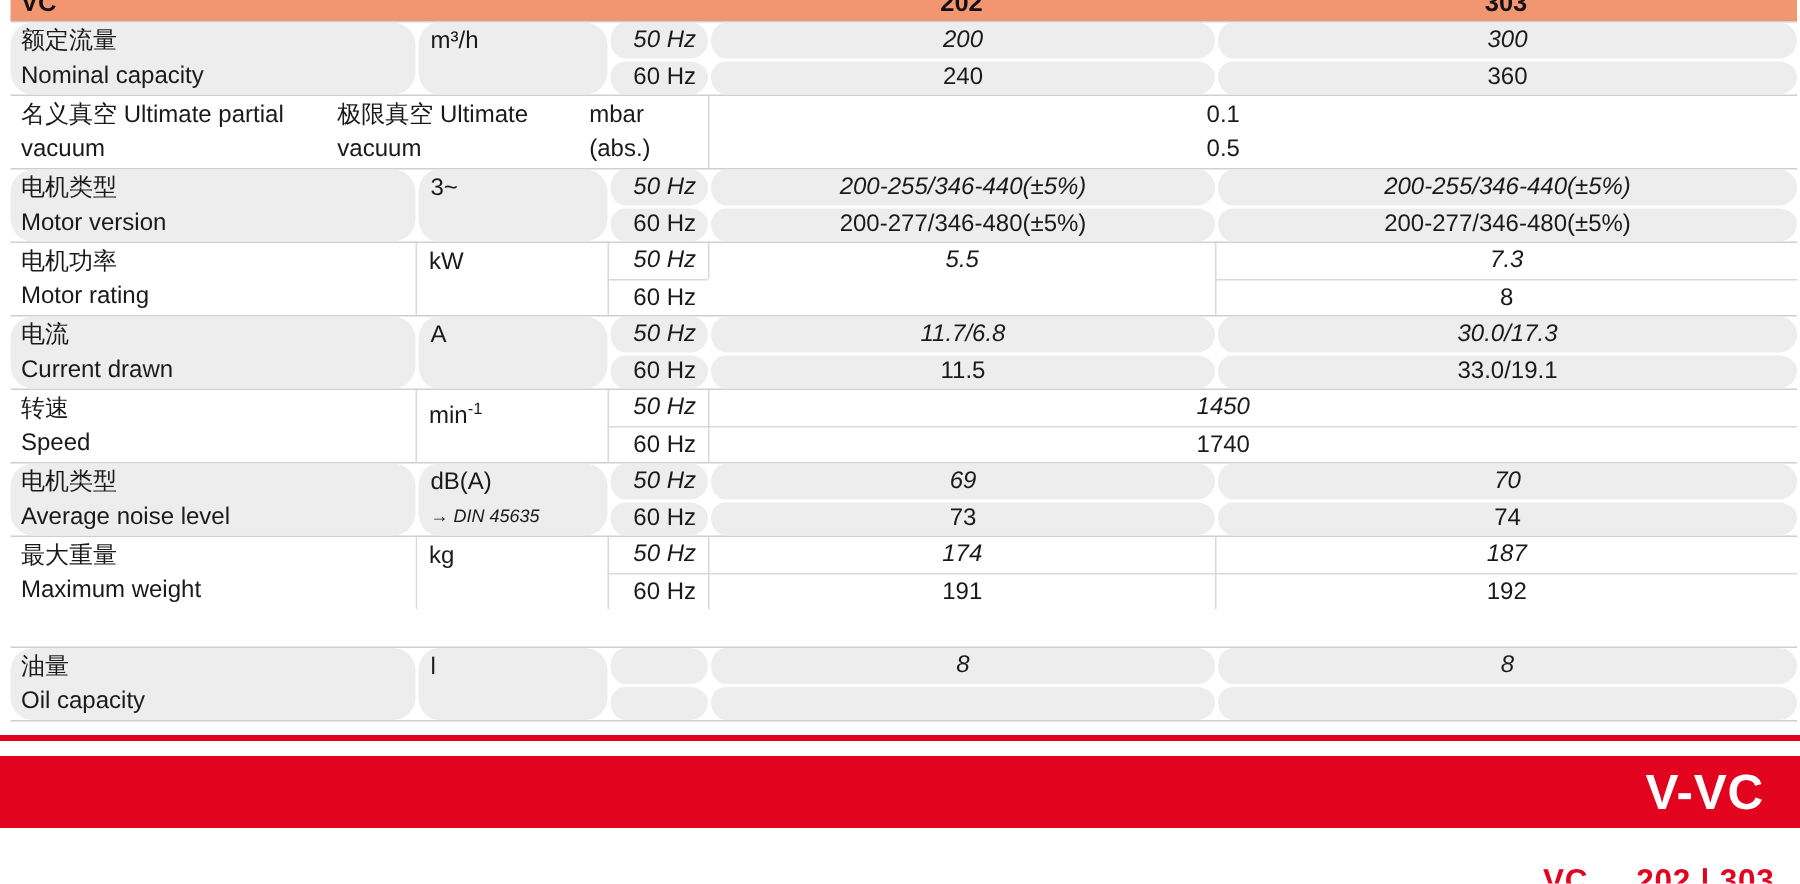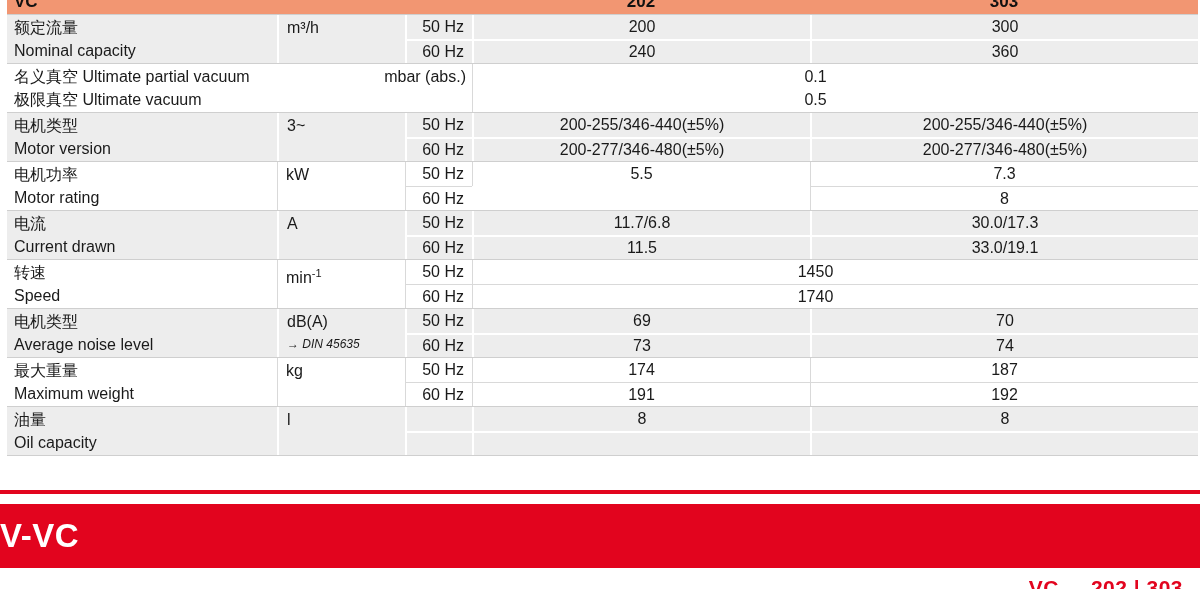--- a/index.html
+++ b/index.html
@@ -23,50 +23,50 @@
   }
   .th{overflow:visible;}
   .th span{display:block;font-weight:bold;font-size:17px;line-height:20px;margin-top:-8px;color:#111;}
   .th-label span{padding-left:7px;}
   .th-c span{text-align:center;}
   
   .grp{
     display:grid;grid-template-columns:270px 128px 67px 338px 388px;
     grid-auto-rows:24px;border-top:1px solid var(--grpline);
   }
-  .grp:last-child{border-bottom:1px solid var(--grpline);}
+  .grp:last-child{border-bottom:1px solid var(--grpline);margin-top:25px;}
   .c{box-sizing:border-box;display:flex;align-items:center;font-size:16px;overflow:hidden;}
-  .g .c{background:var(--gray);}
+  .g .c{background:var(--gray);border-radius:15px;}
   .w .c{background:#fff;}
   .label{grid-column:1;grid-row:1/3;flex-direction:column;align-items:flex-start;justify-content:flex-start;padding:1px 0 0 7px;line-height:23px;}
   .unit{grid-column:2;grid-row:1/3;flex-direction:column;align-items:flex-start;justify-content:flex-start;padding:2px 0 0 8px;line-height:22px;}
   .unit .note{font-size:12px;line-height:23px;font-style:italic;}
   .unit sup{font-size:11px;}
   .hz{grid-column:3;justify-content:flex-end;padding-right:8px;}
   .v4{grid-column:4;justify-content:center;}
   .v5{grid-column:5;justify-content:center;}
   .vspan{grid-column:4/6;justify-content:center;}
-  .r1{grid-row:1;} .r2{grid-row:2;}
+  .r1{grid-row:1;font-style:italic;} .r2{grid-row:2;}
   
   .labelwide{grid-column:1/4;grid-row:1/3;justify-content:space-between;align-items:flex-start;padding:1px 6px 0 7px;}
-  .labelwide .lines{display:flex;flex-direction:column;line-height:23px;}
+  .labelwide .lines{display:flex;flex-direction:row;line-height:23px;}
   .labelwide .u{line-height:23px;}
   .vacval{grid-column:4/6;grid-row:1/3;flex-direction:column;align-items:center;justify-content:flex-start;padding-top:1px;line-height:23px;}
   .nudge{position:relative;left:-20px;}
   
   .g .unit,.g .hz,.g .v4,.g .v5,.g .vspan,.g .vacval{border-left:2px solid #fff;}
   .w .unit,.w .hz,.w .v4,.w .v5,.w .vspan,.w .vacval{border-left:1px solid var(--gline);}
   
   .g .hl{border-top:2px solid #fff;}
   .w .hl{border-top:1px solid var(--gline);}
   
   .rule{position:absolute;top:490px;left:0;width:1200px;height:4px;background:var(--red);}
   .banner{
-    position:absolute;top:504px;left:0;width:1200px;height:64px;background:var(--red);
-    display:flex;align-items:center;padding-right:24px;box-sizing:border-box;
+    position:absolute;top:504px;left:0;width:1200px;height:48px;background:var(--red);
+    display:flex;align-items:center;justify-content:flex-end;padding-right:24px;box-sizing:border-box;
   }
   .banner-title{color:#fff;font-weight:bold;font-size:33px;letter-spacing:0.5px;}
   .model-line{
     position:absolute;top:576px;right:17px;color:var(--red);
     font-size:21px;font-weight:bold;display:flex;gap:32px;letter-spacing:0.5px;
   }
 </style>
 </head>
 <body>
 

